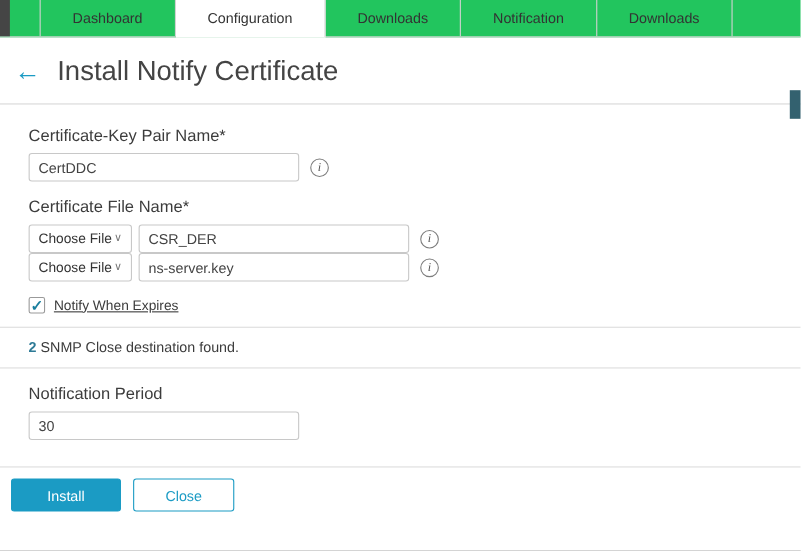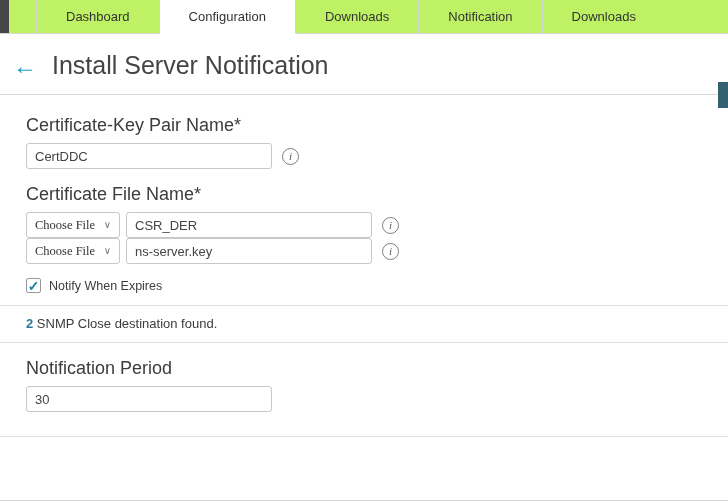--- a/index.html
+++ b/index.html
@@ -1,46 +1,46 @@
 <!DOCTYPE html>
 <html><head>
 <meta charset="utf-8">
 <style>
   html,body { margin:0; padding:0; background:#fff; }
   body { width:728px; height:501px; font-family:"Liberation Sans", sans-serif; }
   .page { width:728px; height:501px; box-sizing:border-box; border-bottom:1px solid #d4d4d4; overflow:hidden; position:relative; background:#fff; }
 
   
-  .tabbar { display:flex; align-items:stretch; height:33px; background:#bef264; border-bottom:1px solid #d6d6d6; position:relative; z-index:2; }
+  .tabbar { display:flex; align-items:stretch; height:33px; background:#22c55e; border-bottom:1px solid #d6d6d6; position:relative; z-index:2; }
   .logo-frag { width:9px; background:#454545; }
   .tab { padding:0 29px; line-height:33px; font-size:13px; color:#333; border-right:1px solid #d2d2d2; cursor:pointer; white-space:nowrap; }
   .tab.first { border-left:1px solid #d2d2d2; margin-left:27px; }
   .tab.active { background:#fff; margin-bottom:-1px; border-bottom:1px solid #fff; }
 
   
   .header { display:flex; align-items:center; gap:15px; padding:17px 0 14px 13px; background:#fff; }
   .back { color:#1b9bc4; font-size:24px; line-height:24px; cursor:pointer; font-weight:bold; }
   .page-title { font-size:25px; font-weight:400; color:#444; margin:0; }
 
   .hdr-divider { border-top:1px solid #d8d8d8; position:relative; }
   .edge-tab { position:absolute; right:0; top:-13px; width:10px; height:26px; background:#33616f; cursor:pointer; }
 
   
   .form { padding-left:26px; }
-  .field-label { font-size:18px; color:#3c3c3c; margin:15px 0 7px; }
+  .field-label { font-size:15px; color:#3c3c3c; margin:15px 0 7px; }
   .field-label.tall { margin-top:20px; }
   .row { display:flex; align-items:center; }
   .text-input { width:246px; height:26px; box-sizing:border-box; border:1px solid #c8c8c8; border-radius:3px; padding:0 8px; font-size:13px; color:#444; background:#fff; font-family:"Liberation Sans", sans-serif; outline:none; }
-  .choose-file { width:94px; height:26px; box-sizing:border-box; border:1px solid #c8c8c8; border-radius:3px; background:#fff; display:flex; align-items:center; justify-content:space-between; padding:0 8px; font-size:12.5px; color:#333; cursor:pointer; margin-right:6px;font-family:Liberation Serif, serif; }
+  .choose-file { width:94px; height:26px; box-sizing:border-box; border:1px solid #c8c8c8; border-radius:3px; background:#fff; display:flex; align-items:center; justify-content:space-between; padding:0 8px; font-size:12.5px; color:#333; cursor:pointer; margin-right:6px; }
   .caret { font-size:10px; color:#777; line-height:10px; }
   .info-icon { width:17px; height:17px; box-sizing:border-box; border:1px solid #7d7d7d; border-radius:50%; display:inline-flex; align-items:center; justify-content:center; font-size:11px; font-style:italic; font-family:"Liberation Serif", serif; color:#555; margin-left:10px; cursor:pointer; flex:none; }
 
   .checkbox-row { display:flex; align-items:center; gap:8px; margin-top:14px; }
   .checkbox { width:15px; height:15px; box-sizing:border-box; border:1px solid #9a9a9a; border-radius:2px; background:#fff; display:flex; align-items:center; justify-content:center; color:#1a7f9e; font-size:14px; font-weight:bold; line-height:14px; cursor:pointer; overflow:visible; }
-  .checkbox-label { font-size:12.5px; color:#3c3c3c; }
+  .checkbox-label { font-size:12.5px; color:#3c3c3c;text-decoration:underline; }
 
   
   .notice { margin-top:12px; border-top:1px solid #ddd; border-bottom:1px solid #ddd; padding:10px 0 11px 26px; font-size:13px; color:#3c3c3c; }
   .notice .count { color:#2d7a96; font-weight:bold; }
 
   
   .footer-gap { height:24px; }
   .footer-divider { border-top:1px solid #ddd; }
   .actions { display:flex; gap:11px; padding:10px 0 0 10px; }
   .btn { height:30px; font-size:13px; border-radius:3px; padding:0 24px; cursor:pointer; font-family:"Liberation Sans", sans-serif; }
@@ -56,21 +56,21 @@
     <div class="logo-frag"></div>
     <div class="tab first"><span>Dashboard</span></div>
     <div class="tab active"><span>Configuration</span></div>
     <div class="tab"><span>Downloads</span></div>
     <div class="tab"><span>Notification</span></div>
     <div class="tab"><span>Downloads</span></div>
   </div>
 
   <div class="header">
     <span class="back">←</span>
-    <h1 class="page-title">Install Server Notification</h1>
+    <h1 class="page-title">Install Notify Certificate</h1>
   </div>
   <div class="hdr-divider">
     <div class="edge-tab"></div>
   </div>
 
   <div class="form">
     <div class="field-label tall">Certificate-Key Pair Name*</div>
     <div class="row">
       <input class="text-input" type="text" value="CertDDC" style="">
       <span class="info-icon">i</span>
@@ -106,14 +106,18 @@
   <div class="form">
     <div class="field-label">Notification Period</div>
     <div class="row">
       <input class="text-input" type="text" value="30" style="">
     </div>
   </div>
 
   <div class="footer-gap"></div>
   <div class="footer-divider"></div>
 
+  <div class="actions">
+    <button class="btn btn-primary">Install</button>
+    <button class="btn btn-secondary">Close</button>
+  </div>
 
 </div>
 
 </body></html>

